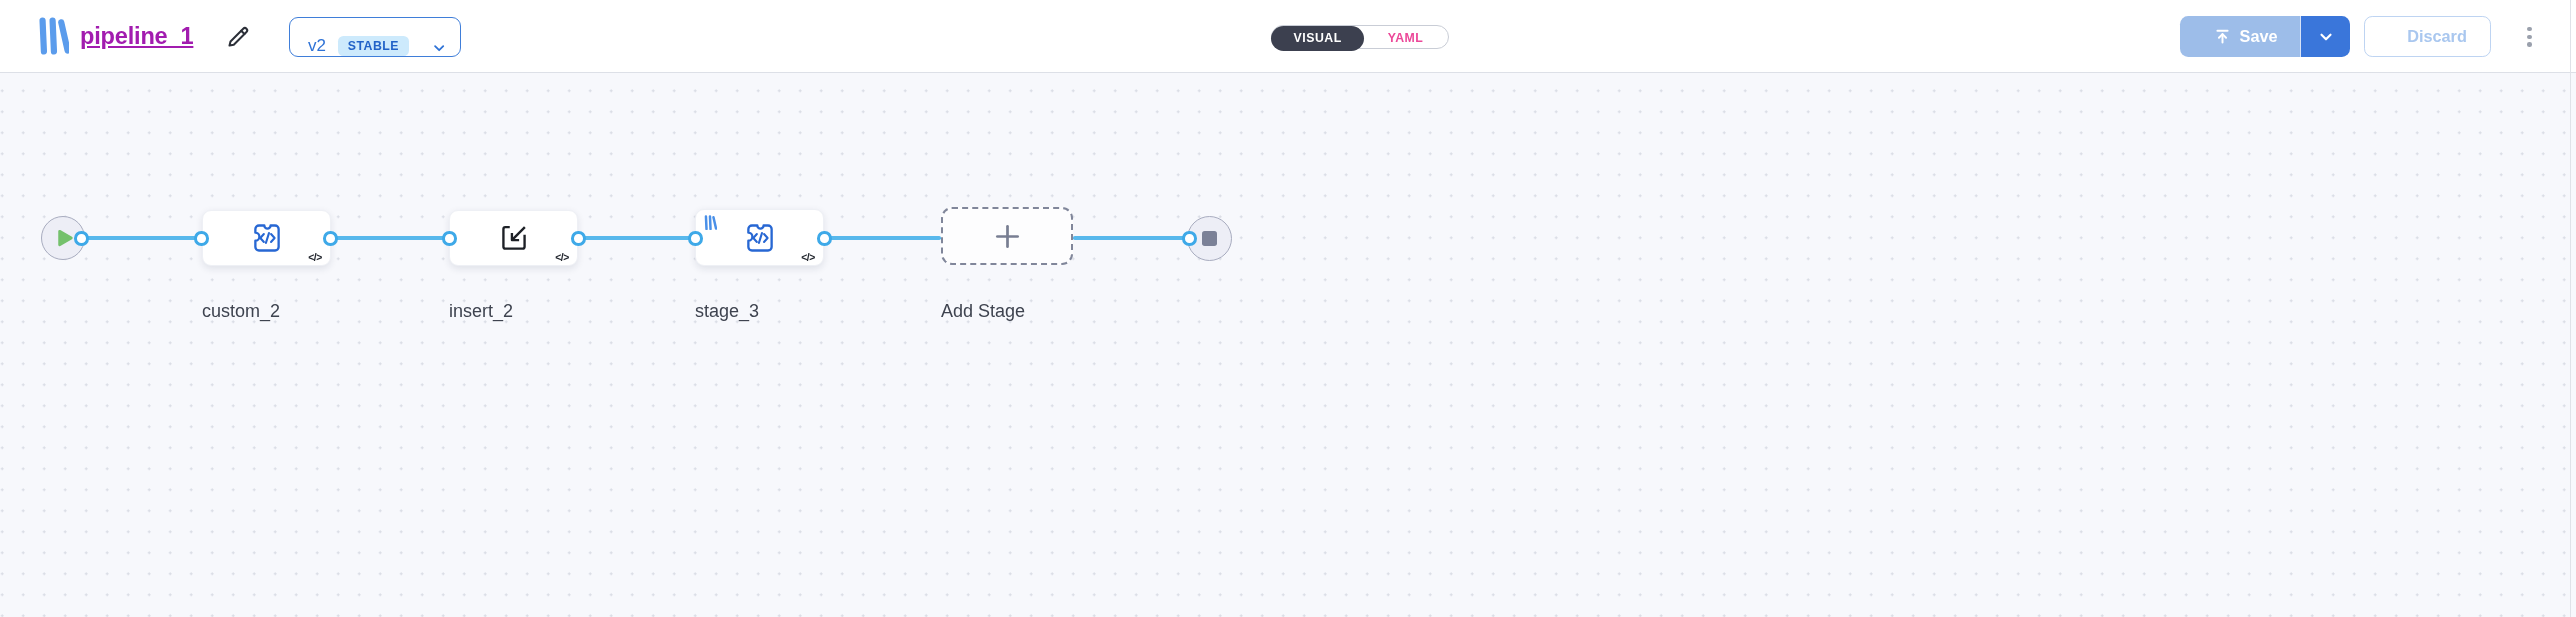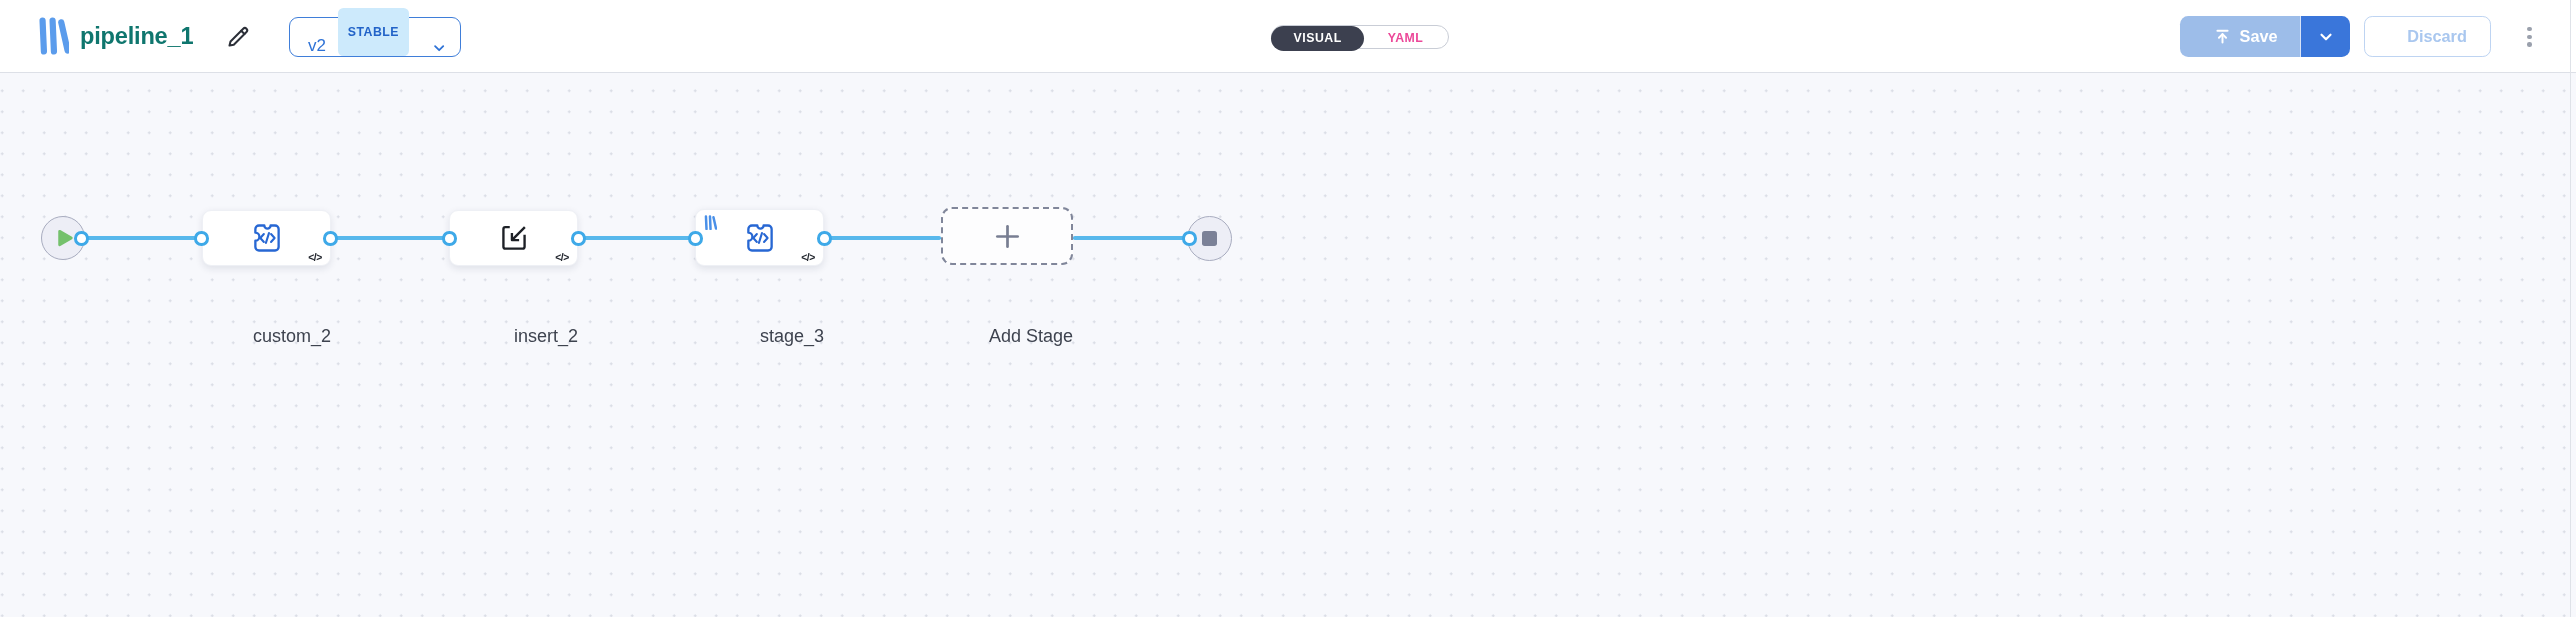--- a/index.html
+++ b/index.html
@@ -5,29 +5,29 @@
   * { margin:0; padding:0; box-sizing:border-box; }
   html,body { background:#fff; }
   body { font-family:"Liberation Sans","DejaVu Sans",sans-serif; }
   .screen { position:relative; width:2576px; height:617px; overflow:hidden; background:#fff; }
 
   
   .header { position:absolute; left:0; top:0; width:2576px; height:73px; background:#fff;
             border-bottom:1.4px solid #dde0e7; z-index:10; }
   .logo { position:absolute; left:38px; top:16.3px; width:31px; height:40px; }
   .page-title { position:absolute; left:80px; top:0; height:57px; line-height:73px;
-                font-size:23.6px; font-weight:bold; color:#0f766e; letter-spacing:-0.2px; }
+                font-size:23.6px; font-weight:bold; color:#a21caf; letter-spacing:-0.2px;text-decoration:underline; }
   .pencil-btn { position:absolute; left:220px; top:18px; width:36px; height:36px;
                 display:flex; align-items:center; justify-content:center; cursor:pointer; background:none; border:none; }
   .version-btn { position:absolute; left:289px; top:17px; height:40px; width:172px;
                  background:#fff; border:1.4px solid #3f7ed9; border-radius:9px;
                  display:flex; align-items:flex-end; padding:0 12.7px 0 18px; gap:11.8px; cursor:pointer; }
   .version-label { font-size:17px; color:#2e72d6; font-weight:500; }
   .stable-badge { background:#cdeafc; color:#2263c8; font-size:12.3px; font-weight:bold;
-                  letter-spacing:0.5px; padding:17px 10px; border-radius:5.4px; }
+                  letter-spacing:0.5px; padding:3px 10px; border-radius:5.4px; }
   .version-chevron { margin-left:auto; display:flex; }
 
   .view-toggle { position:absolute; left:1271px; top:25.4px; width:178px; height:23.6px;
                  background:#fff; border:0.9px solid #c9cdd6; border-radius:12.7px;text-align:center; }
   .toggle-visual { position:absolute; left:-0.9px; top:-0.9px; width:93px; height:25.4px;
                    background:#3c404f; border-radius:12.7px; color:#fff;
                    display:flex; align-items:center; justify-content:center;
                    font-size:12.3px; font-weight:bold; letter-spacing:0.5px; cursor:pointer; }
   .toggle-yaml { position:absolute; right:0; top:0; width:85px; height:23.6px;
                  display:flex; align-items:center; justify-content:center; color:#ec4899;
@@ -76,21 +76,21 @@
   .node-stage3 { left:695px; top:136px; height:57px; }
   .code-badge { position:absolute; right:8.2px; bottom:1.8px; font-size:10.4px; font-weight:bold;
                 color:#22262e; letter-spacing:-0.5px; }
   .corner-lib { position:absolute; left:8.2px; top:4.5px; width:12.7px; height:15.4px; }
 
   .add-stage-node { position:absolute; left:941px; top:134px; width:132px; height:58px;
                     background:#fdfdfe; border:2.3px dashed #80869a; border-radius:11px;
                     z-index:2; display:flex; align-items:center; justify-content:center; cursor:pointer; }
 
   .node-label { position:absolute; top:228px; height:23.6px; font-size:18px; color:#3e434f;
-                text-align:right; z-index:2;margin-top:25px; }
+                text-align:left; z-index:2; }
   .lbl-custom { left:202px; width:129px; }
   .lbl-insert { left:449px; width:129px; }
   .lbl-stage3 { left:695px; width:129px; }
   .lbl-add { left:941px; width:132px; }
 </style>
 </head>
 <body>
 
 <div class="screen">
 

